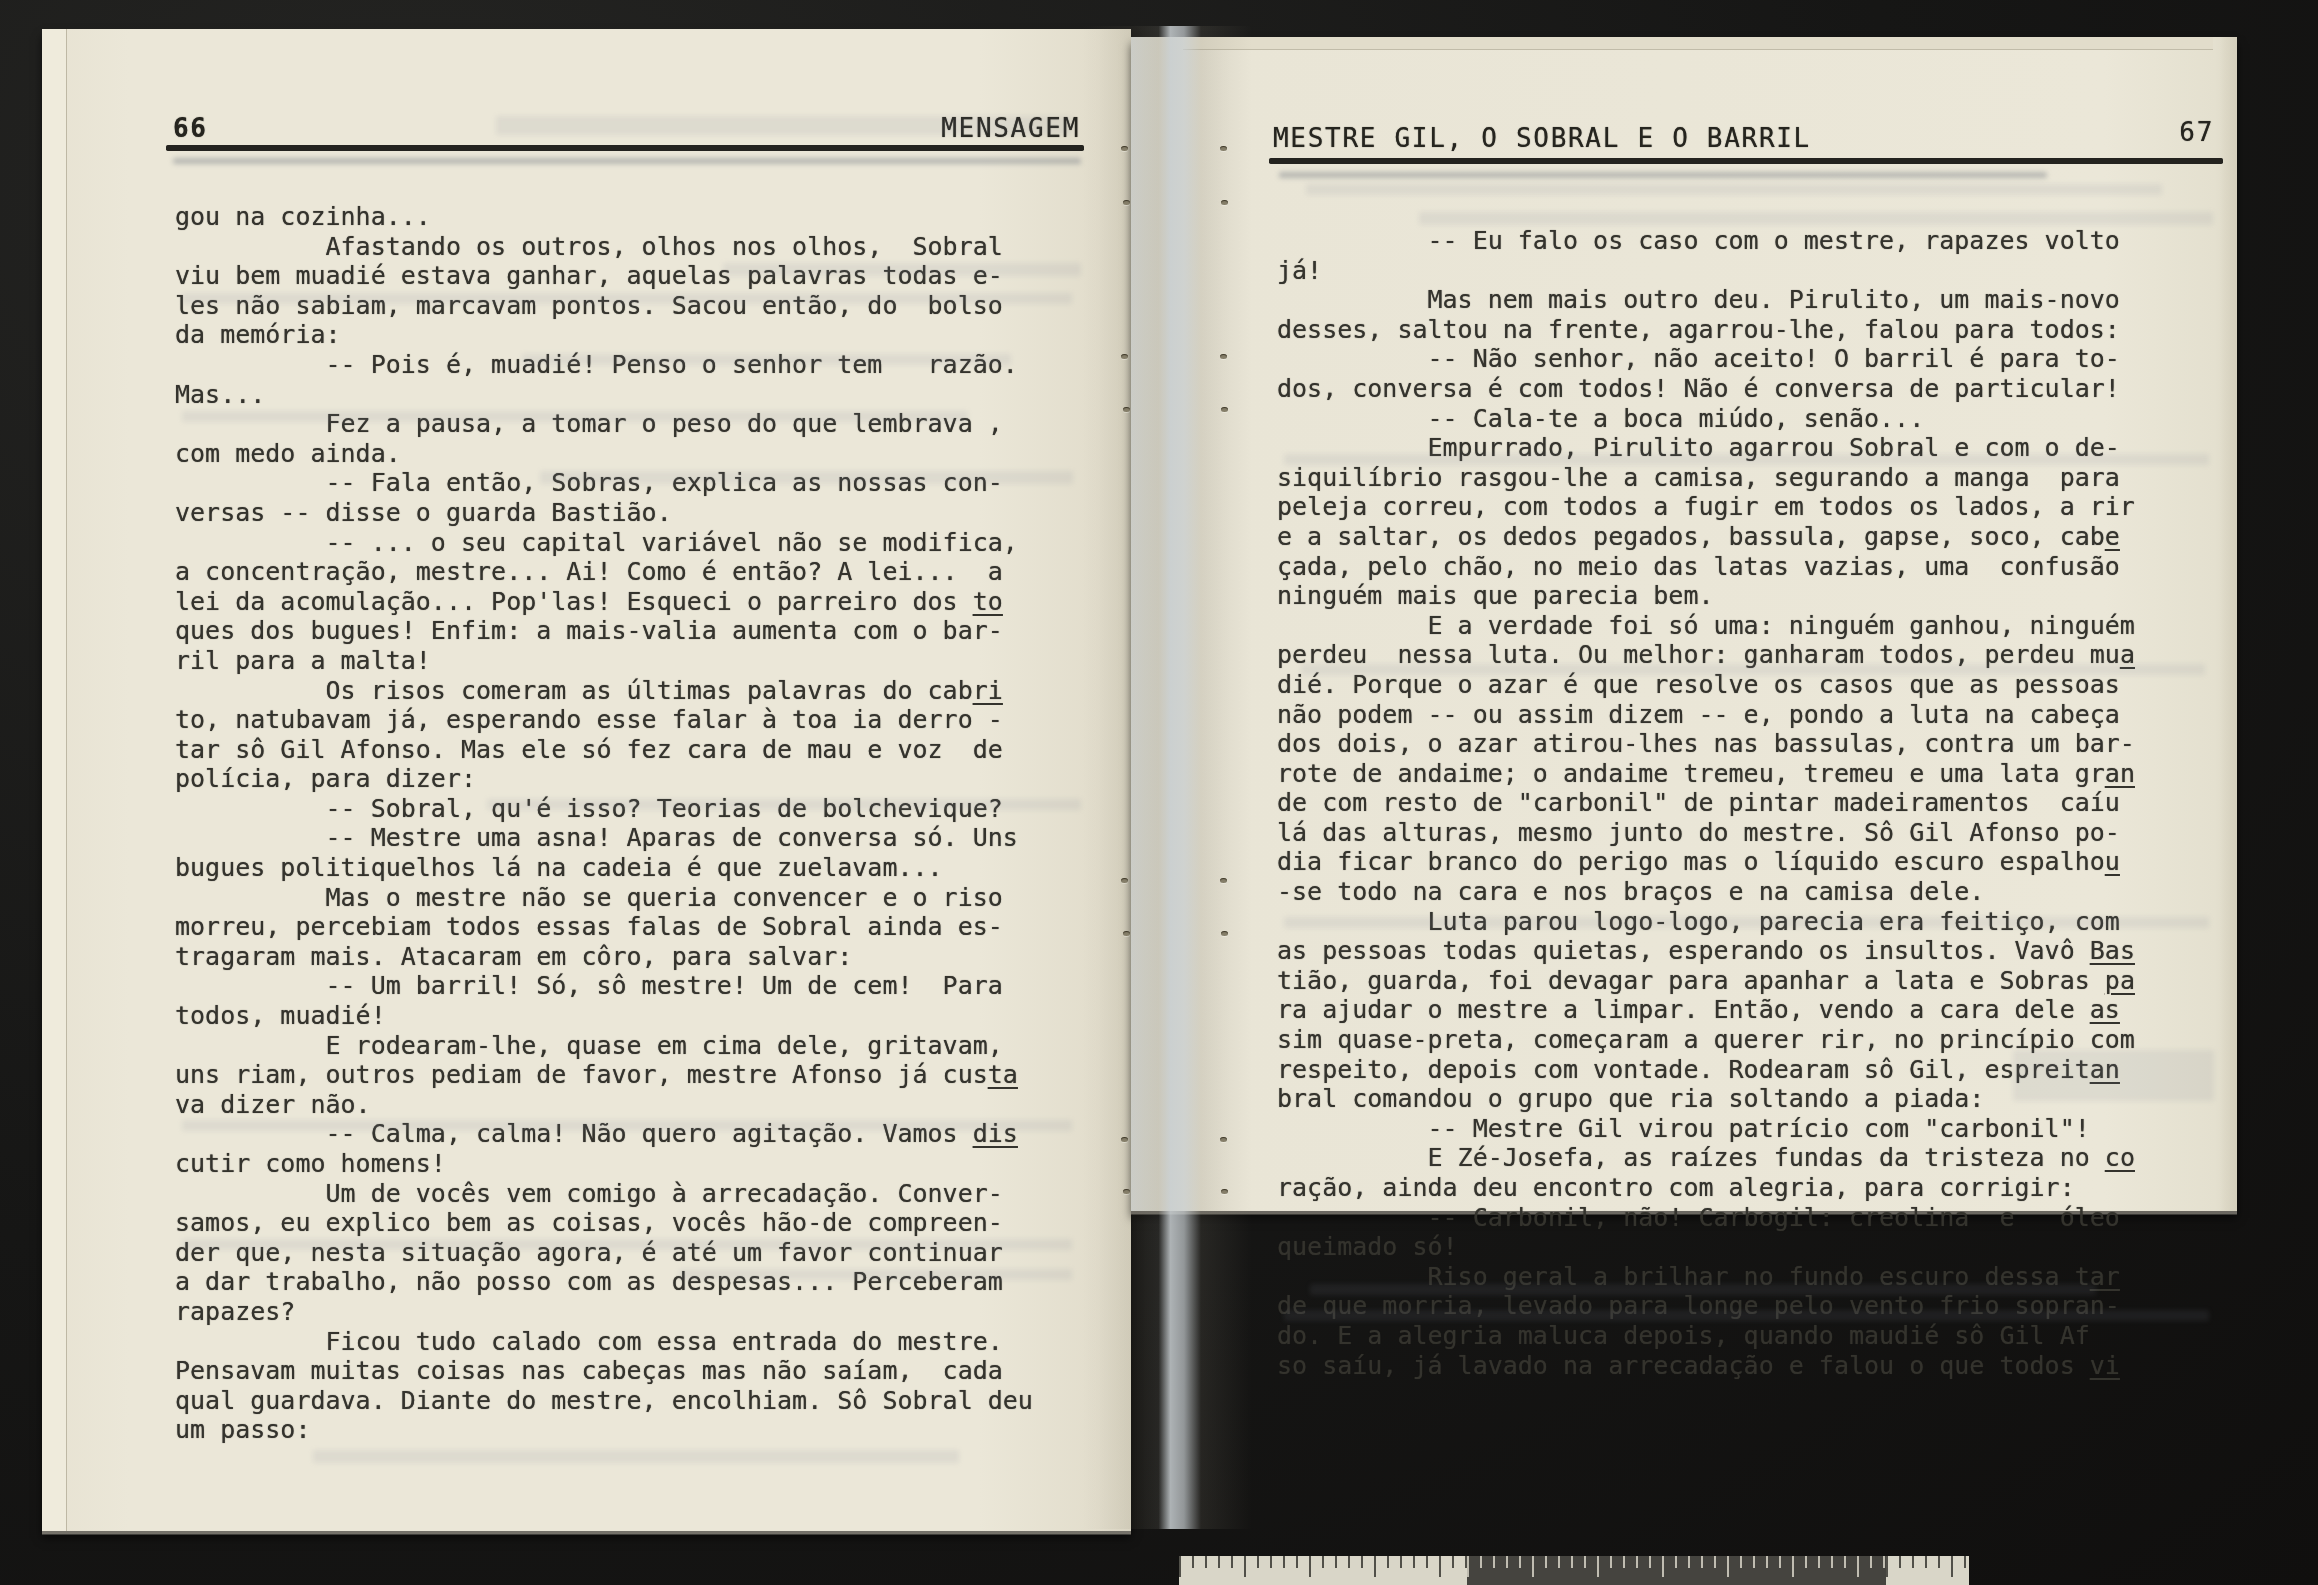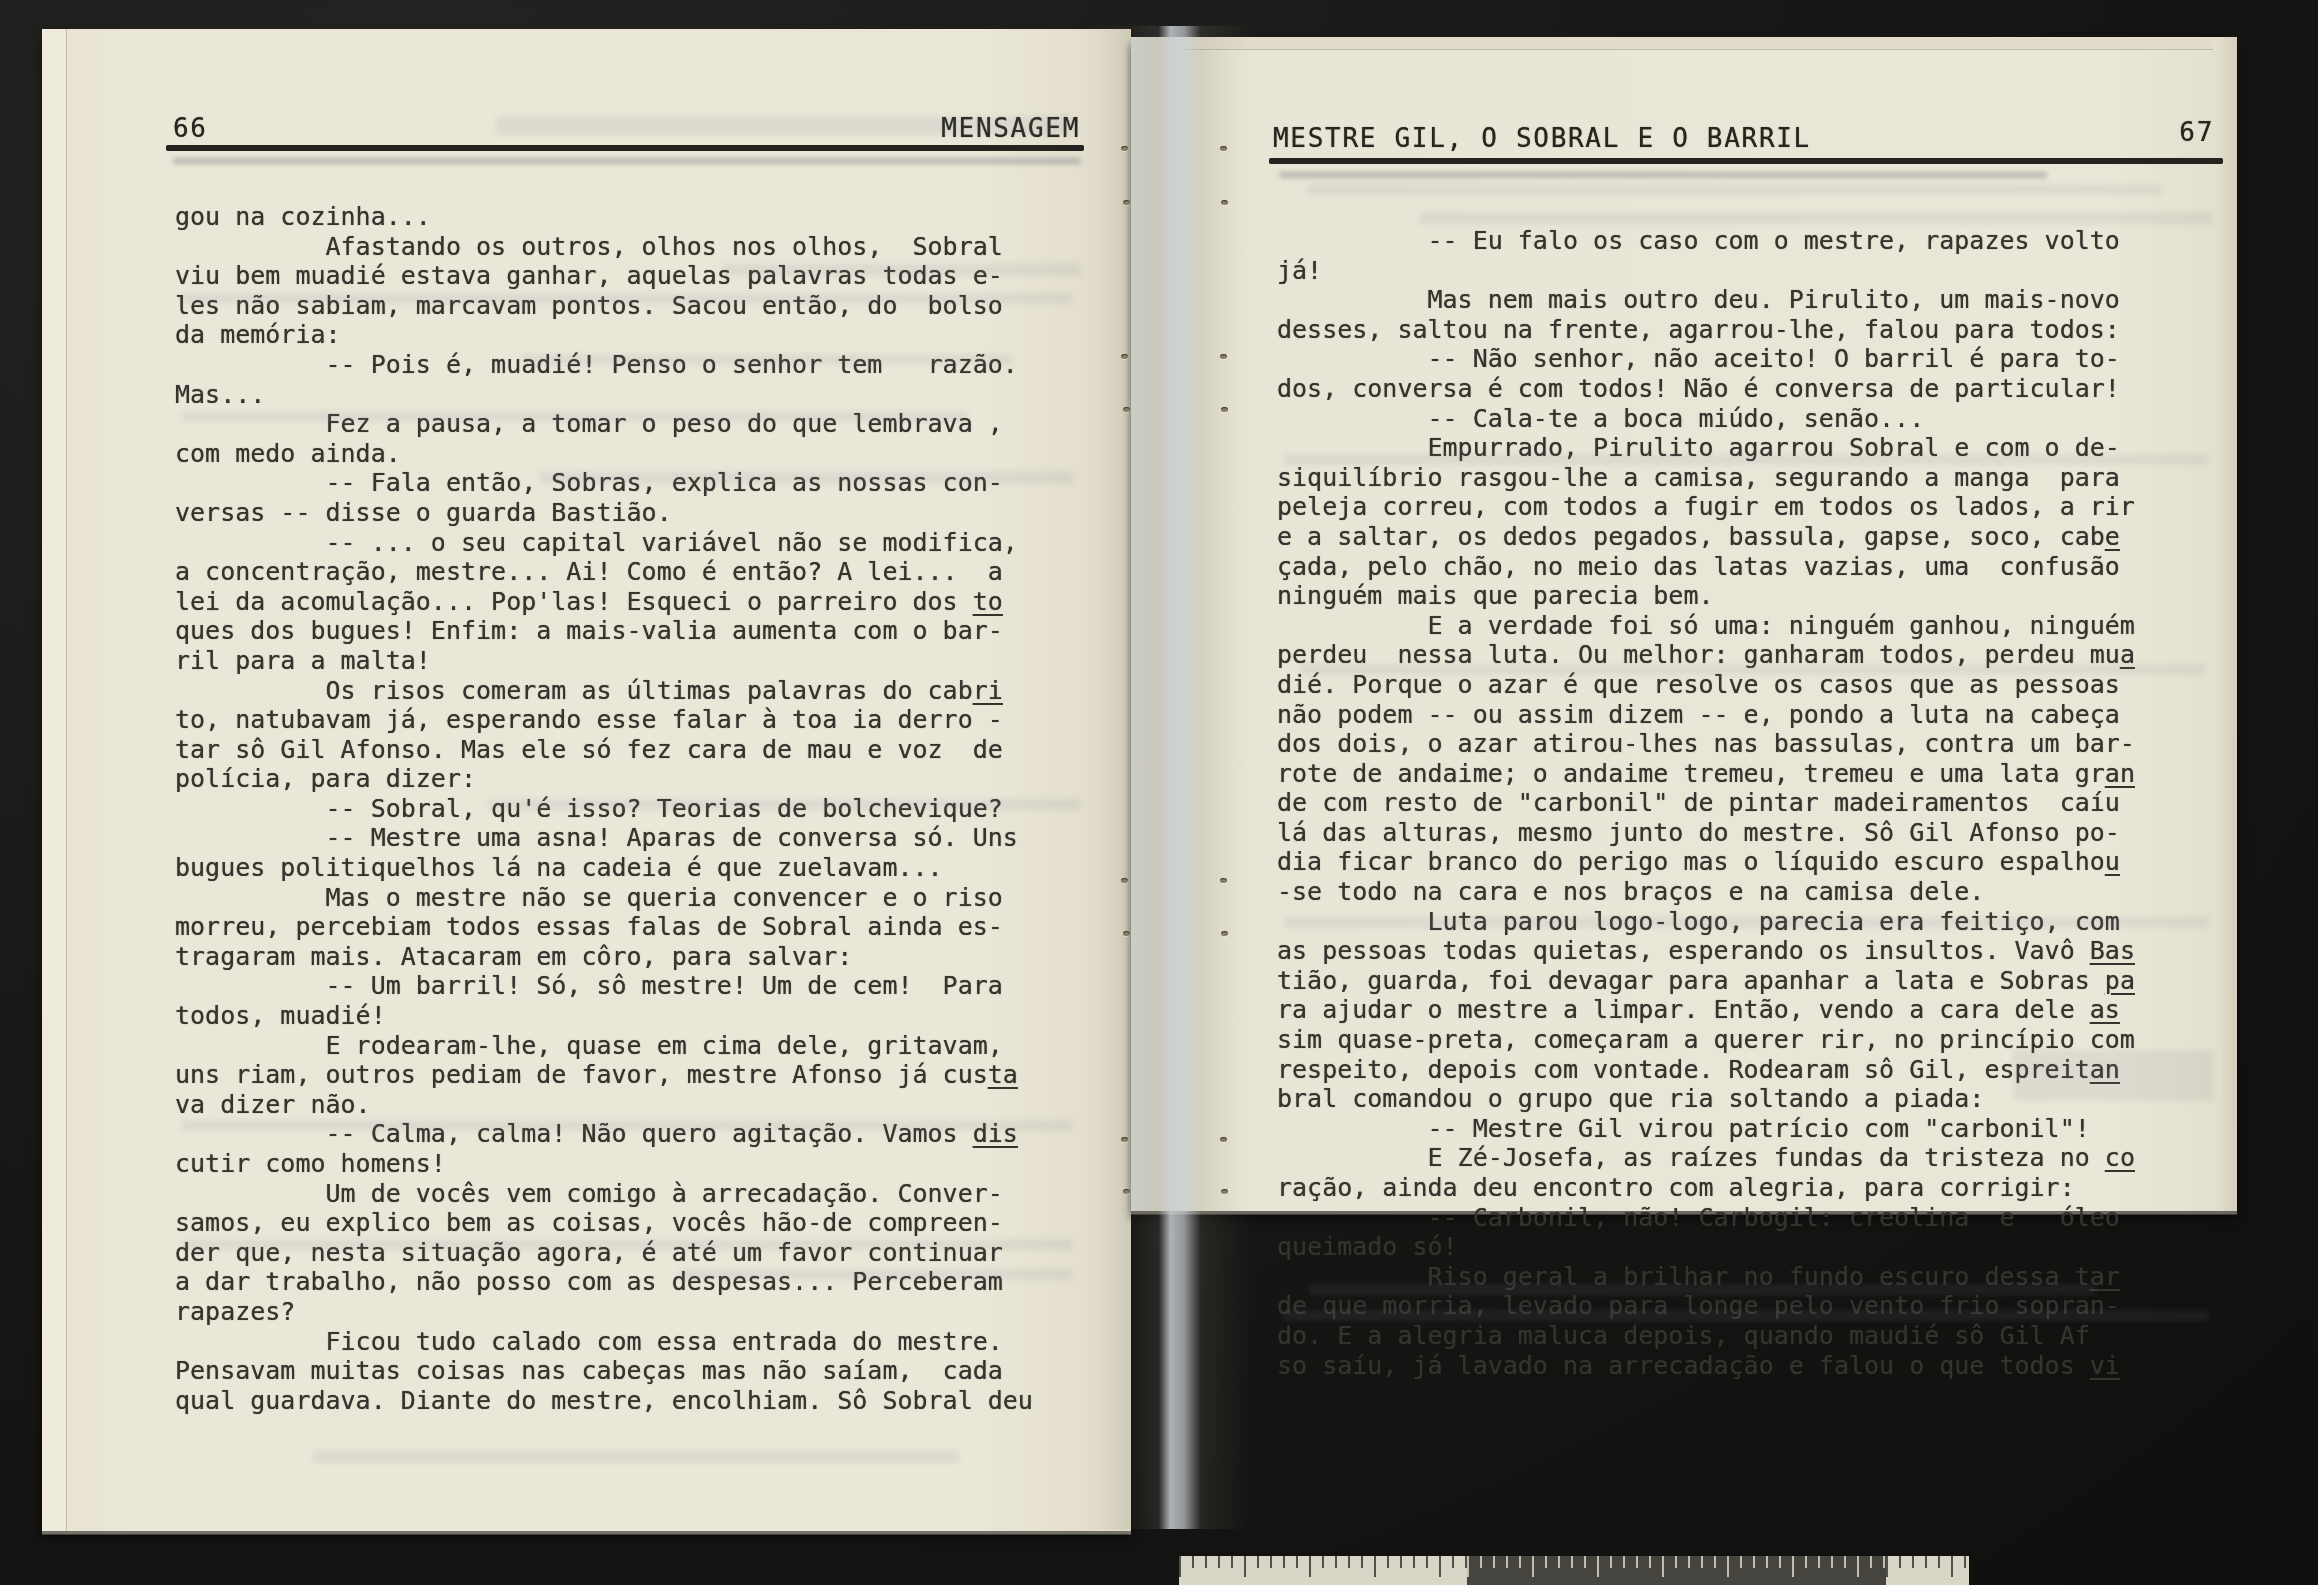--- a/index.html
+++ b/index.html
@@ -61,21 +61,21 @@
   .rseg.light { background:#d9d6c8; --tick:#3a3934; }
   .rseg.dark  { background:#45443f; --tick:#d6d3c6; }
 </style>
 </head>
 <body>
 
 <div class="stage">
 
   <div class="page page-left">
     <div class="leftpage-stack-edge"></div>
-    <span class="pagenum" style="left:131px; top:84px;">66</span>
+    <span class="pagenum" style="left:131px; top:84px;font-weight:bold;">66</span>
     <span class="running-title" style="right:51px; top:84px;">MENSAGEM</span>
     <div class="rule" style="left:124px; top:116px; width:918px; height:6.1px;"></div>
     <div class="rule-ghost" style="left:131px; top:129px; width:908px; height:6.1px;"></div>
     <div class="pagebody" style="left:133px; top:173px;">
         <div class="tline">gou na cozinha...</div>
         <div class="tline">          Afastando os outros, olhos nos olhos,  Sobral</div>
         <div class="tline">viu bem muadié estava ganhar, aquelas palavras todas e-</div>
         <div class="tline">les não sabiam, marcavam pontos. Sacou então, do  bolso</div>
         <div class="tline">da memória:</div>
         <div class="tline">          -- Pois é, muadié! Penso o senhor tem   razão.</div>
@@ -107,20 +107,21 @@
         <div class="tline"><span>          -- Calma, calma! Não quero agitação. Vamos </span><span class="usyl">dis</span></div>
         <div class="tline">cutir como homens!</div>
         <div class="tline">          Um de vocês vem comigo à arrecadação. Conver-</div>
         <div class="tline">samos, eu explico bem as coisas, vocês hão-de compreen-</div>
         <div class="tline">der que, nesta situação agora, é até um favor continuar</div>
         <div class="tline">a dar trabalho, não posso com as despesas... Perceberam</div>
         <div class="tline">rapazes?</div>
         <div class="tline">          Ficou tudo calado com essa entrada do mestre.</div>
         <div class="tline">Pensavam muitas coisas nas cabeças mas não saíam,  cada</div>
         <div class="tline">qual guardava. Diante do mestre, encolhiam. Sô Sobral deu</div>
+        <div class="tline">um passo:</div>
       </div>
 
     <div class="ghost" style="left:454px; top:87px;  width:576px; height:19px;"></div>
     <div class="ghost" style="left:681px; top:234px;  width:358px; height:13px;"></div>
     <div class="ghost" style="left:140px; top:264px;  width:890px; height:11.3px;"></div>
     <div class="ghost" style="left:480px; top:325px;  width:489px; height:11.3px;"></div>
     <div class="ghost" style="left:140px; top:382px;  width:786px; height:11.3px;"></div>
     <div class="ghost" style="left:498px; top:442px;  width:533px; height:13px;"></div>
     <div class="ghost" style="left:445px; top:770px;  width:594px; height:11.3px;"></div>
     <div class="ghost" style="left:140px; top:1091px; width:890px; height:11.3px;"></div>

